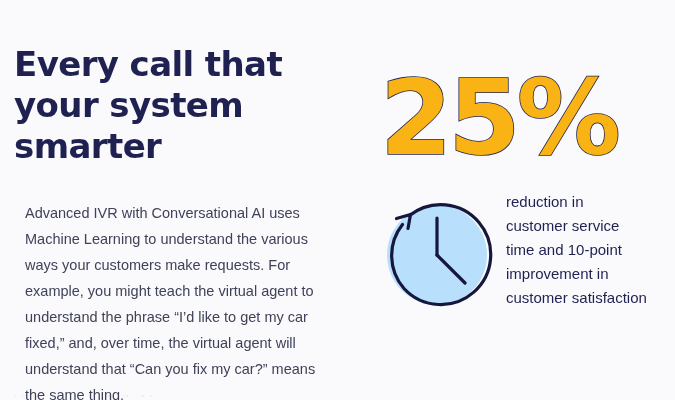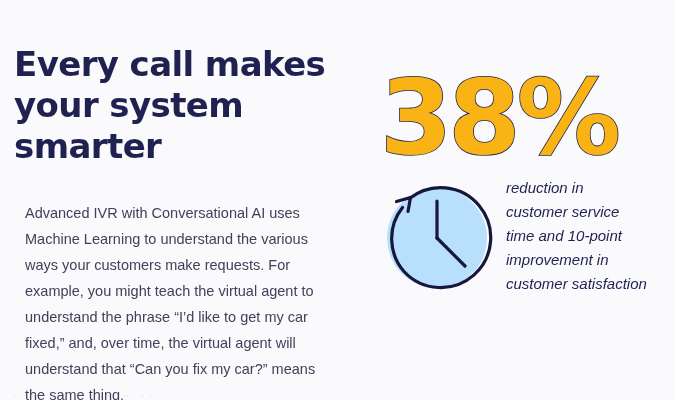--- a/index.html
+++ b/index.html
@@ -91,25 +91,24 @@
     letter-spacing: -4px;
     color: #fab315;
     -webkit-text-stroke: 1.6px #1f2150;
     paint-order: stroke fill;
     white-space: nowrap;
   }
 
   .stat-row {
     position: absolute;
     left: 0;
-    top: 112px;
+    top: 126px;
     display: flex;
-    align-items: center;
+    align-items: flex-end;
     width: 296px;
-    font-style: italic;
   }
 
   .clock-icon {
     flex: 0 0 auto;
     width: 112px;
     height: 112px;
     margin-left: 2px;
     margin-top: 4px;
   }
 
@@ -124,32 +123,32 @@
     white-space: pre-line;
     width: 180px;
   }
 </style>
 </head>
 <body>
 
 <div class="page">
 
   <div class="left-col">
-    <h1 class="headline">Every call makes
+    <h1 class="headline">Every call that
 your system
 smarter</h1>
     <p class="body-copy">Advanced IVR with Conversational AI uses Machine Learning to understand the various ways your customers make requests. For example, you might teach the virtual agent to understand the phrase “I’d like to get my car fixed,” and, over time, the virtual agent will understand that “Can you fix my car?” means the same thing.</p>
   </div>
 
   <div class="cut-line">Virtual agents built this way can</div>
 
   <div class="right-col">
 
     <div class="stat-number-wrap">
-      <div class="stat-number">38%</div>
+      <div class="stat-number">25%</div>
     </div>
 
     <div class="stat-row">
 
       <div class="clock-icon">
         <svg viewBox="0 0 112 112" width="112" height="112" aria-hidden="true">
           <circle cx="55" cy="57" r="50" fill="#b8dffb"></circle>
 
           <path d="M 27.5 17.5
                    A 50 50 0 1 1 22.0 90.5

